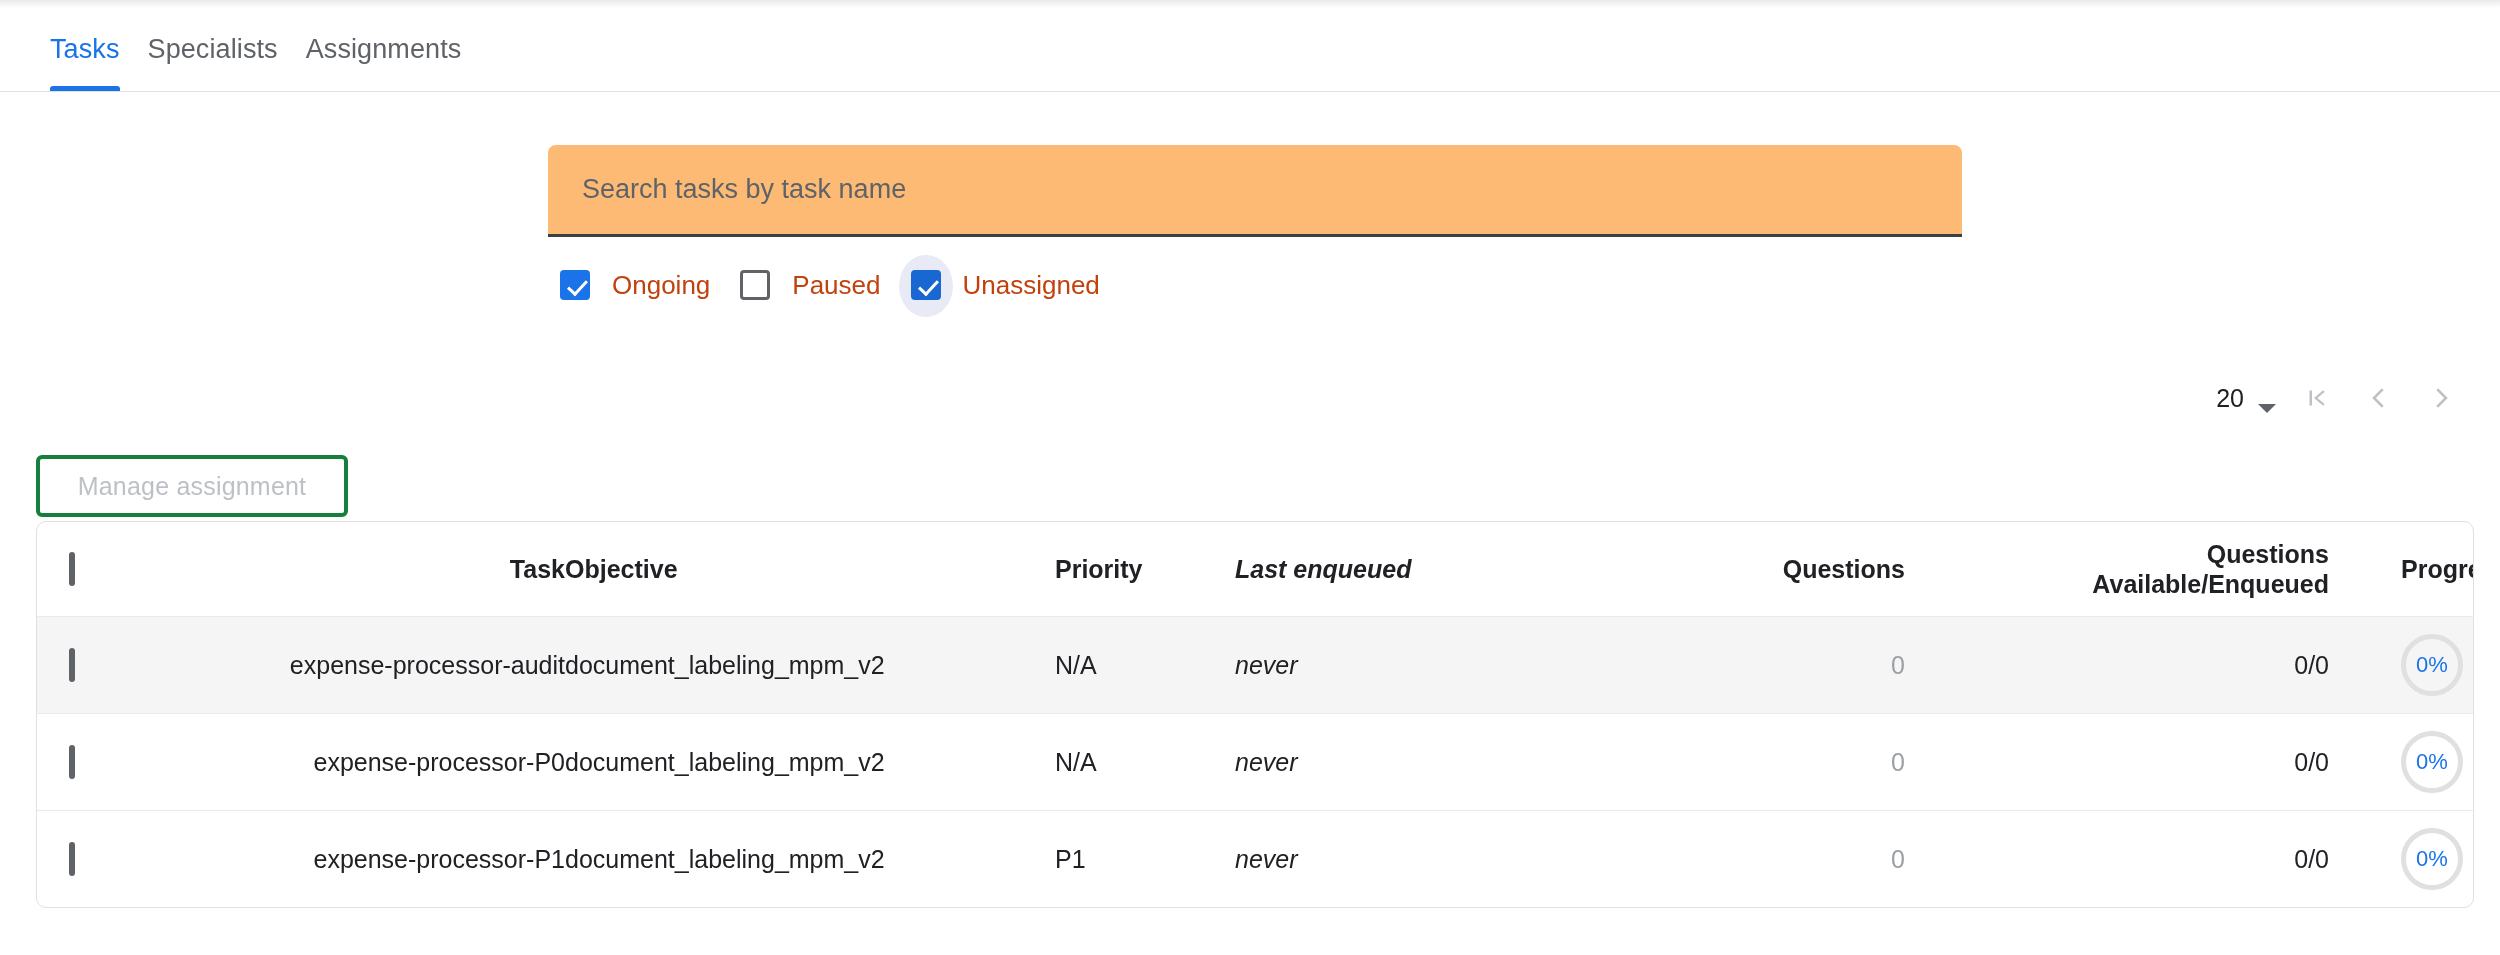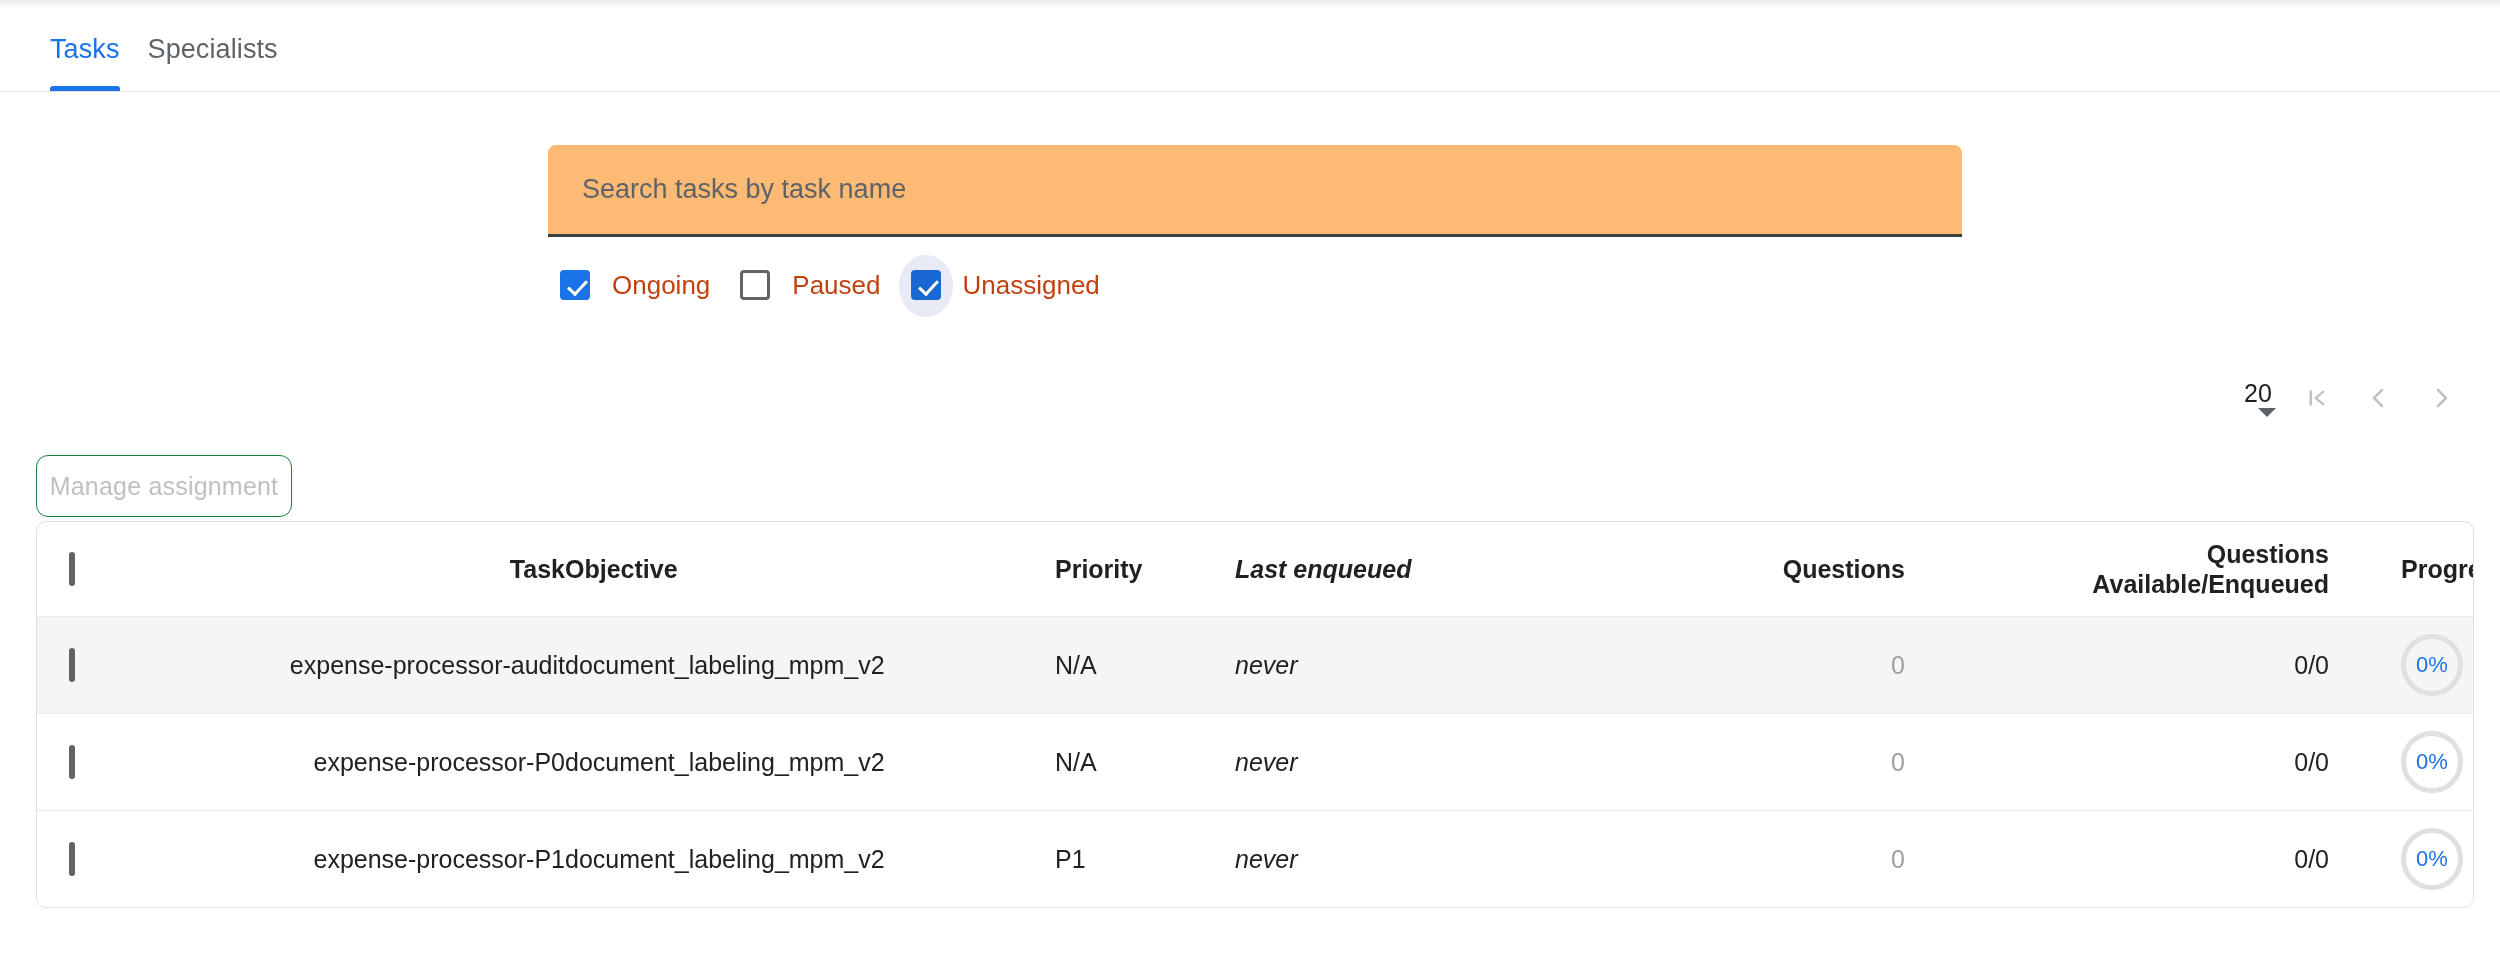--- a/index.html
+++ b/index.html
@@ -154,24 +154,23 @@
     position: absolute;
     right: 28px;
     top: 368px;
     height: 60px;
     display: flex;
     align-items: center;
     gap: 0;
   }
   .page-size {
     display: flex;
-    align-items: flex-start;
+    align-items: flex-end;
     cursor: pointer;
     padding: 0 10px;
-    flex-direction: column;
   }
   .page-size-value {
     font-size: 25px;
     color: #202124;
     font-weight: 500;
   }
   .caret {
     width: 0; height: 0;
     border-left: 9px solid transparent;
     border-right: 9px solid transparent;
@@ -185,26 +184,26 @@
     justify-content: center;
     cursor: pointer;
   }
   .pg-btn svg { display: block; }
 
   
   .manage-btn {
     position: absolute;
     left: 36px;
     top: 455px;
-    width: 256px;
+    width: 312px;
     height: 62px;
     box-sizing: border-box;
     background: #ffffff;
-    border: 1px solid #15803d;
-    border-radius: 12px;
+    border: 4px solid #15803d;
+    border-radius: 6px;
     color: #bdc1c6;
     font-family: "Liberation Sans", sans-serif;
     font-size: 25px;
     letter-spacing: .2px;
     cursor: default;
   }
 
   
   .table-card {
     position: absolute;
@@ -274,20 +273,21 @@
 </style>
 </head>
 <body>
 
 <div class="top-strip"></div>
 
 <div class="tabbar">
   <div class="tabs" id="tab-list">
       <div class="tab active"><span>Tasks</span><span class="underline"></span></div>
       <div class="tab"><span>Specialists</span></div>
+      <div class="tab"><span>Assignments</span></div>
     </div>
 </div>
 
 <div class="search-wrap">
   <input class="search-field" type="text" placeholder="Search tasks by task name" value="" style="">
 </div>
 
 <div class="filters" id="filter-list">
     <div class="filter-item">
       <span class="cb-hit">

